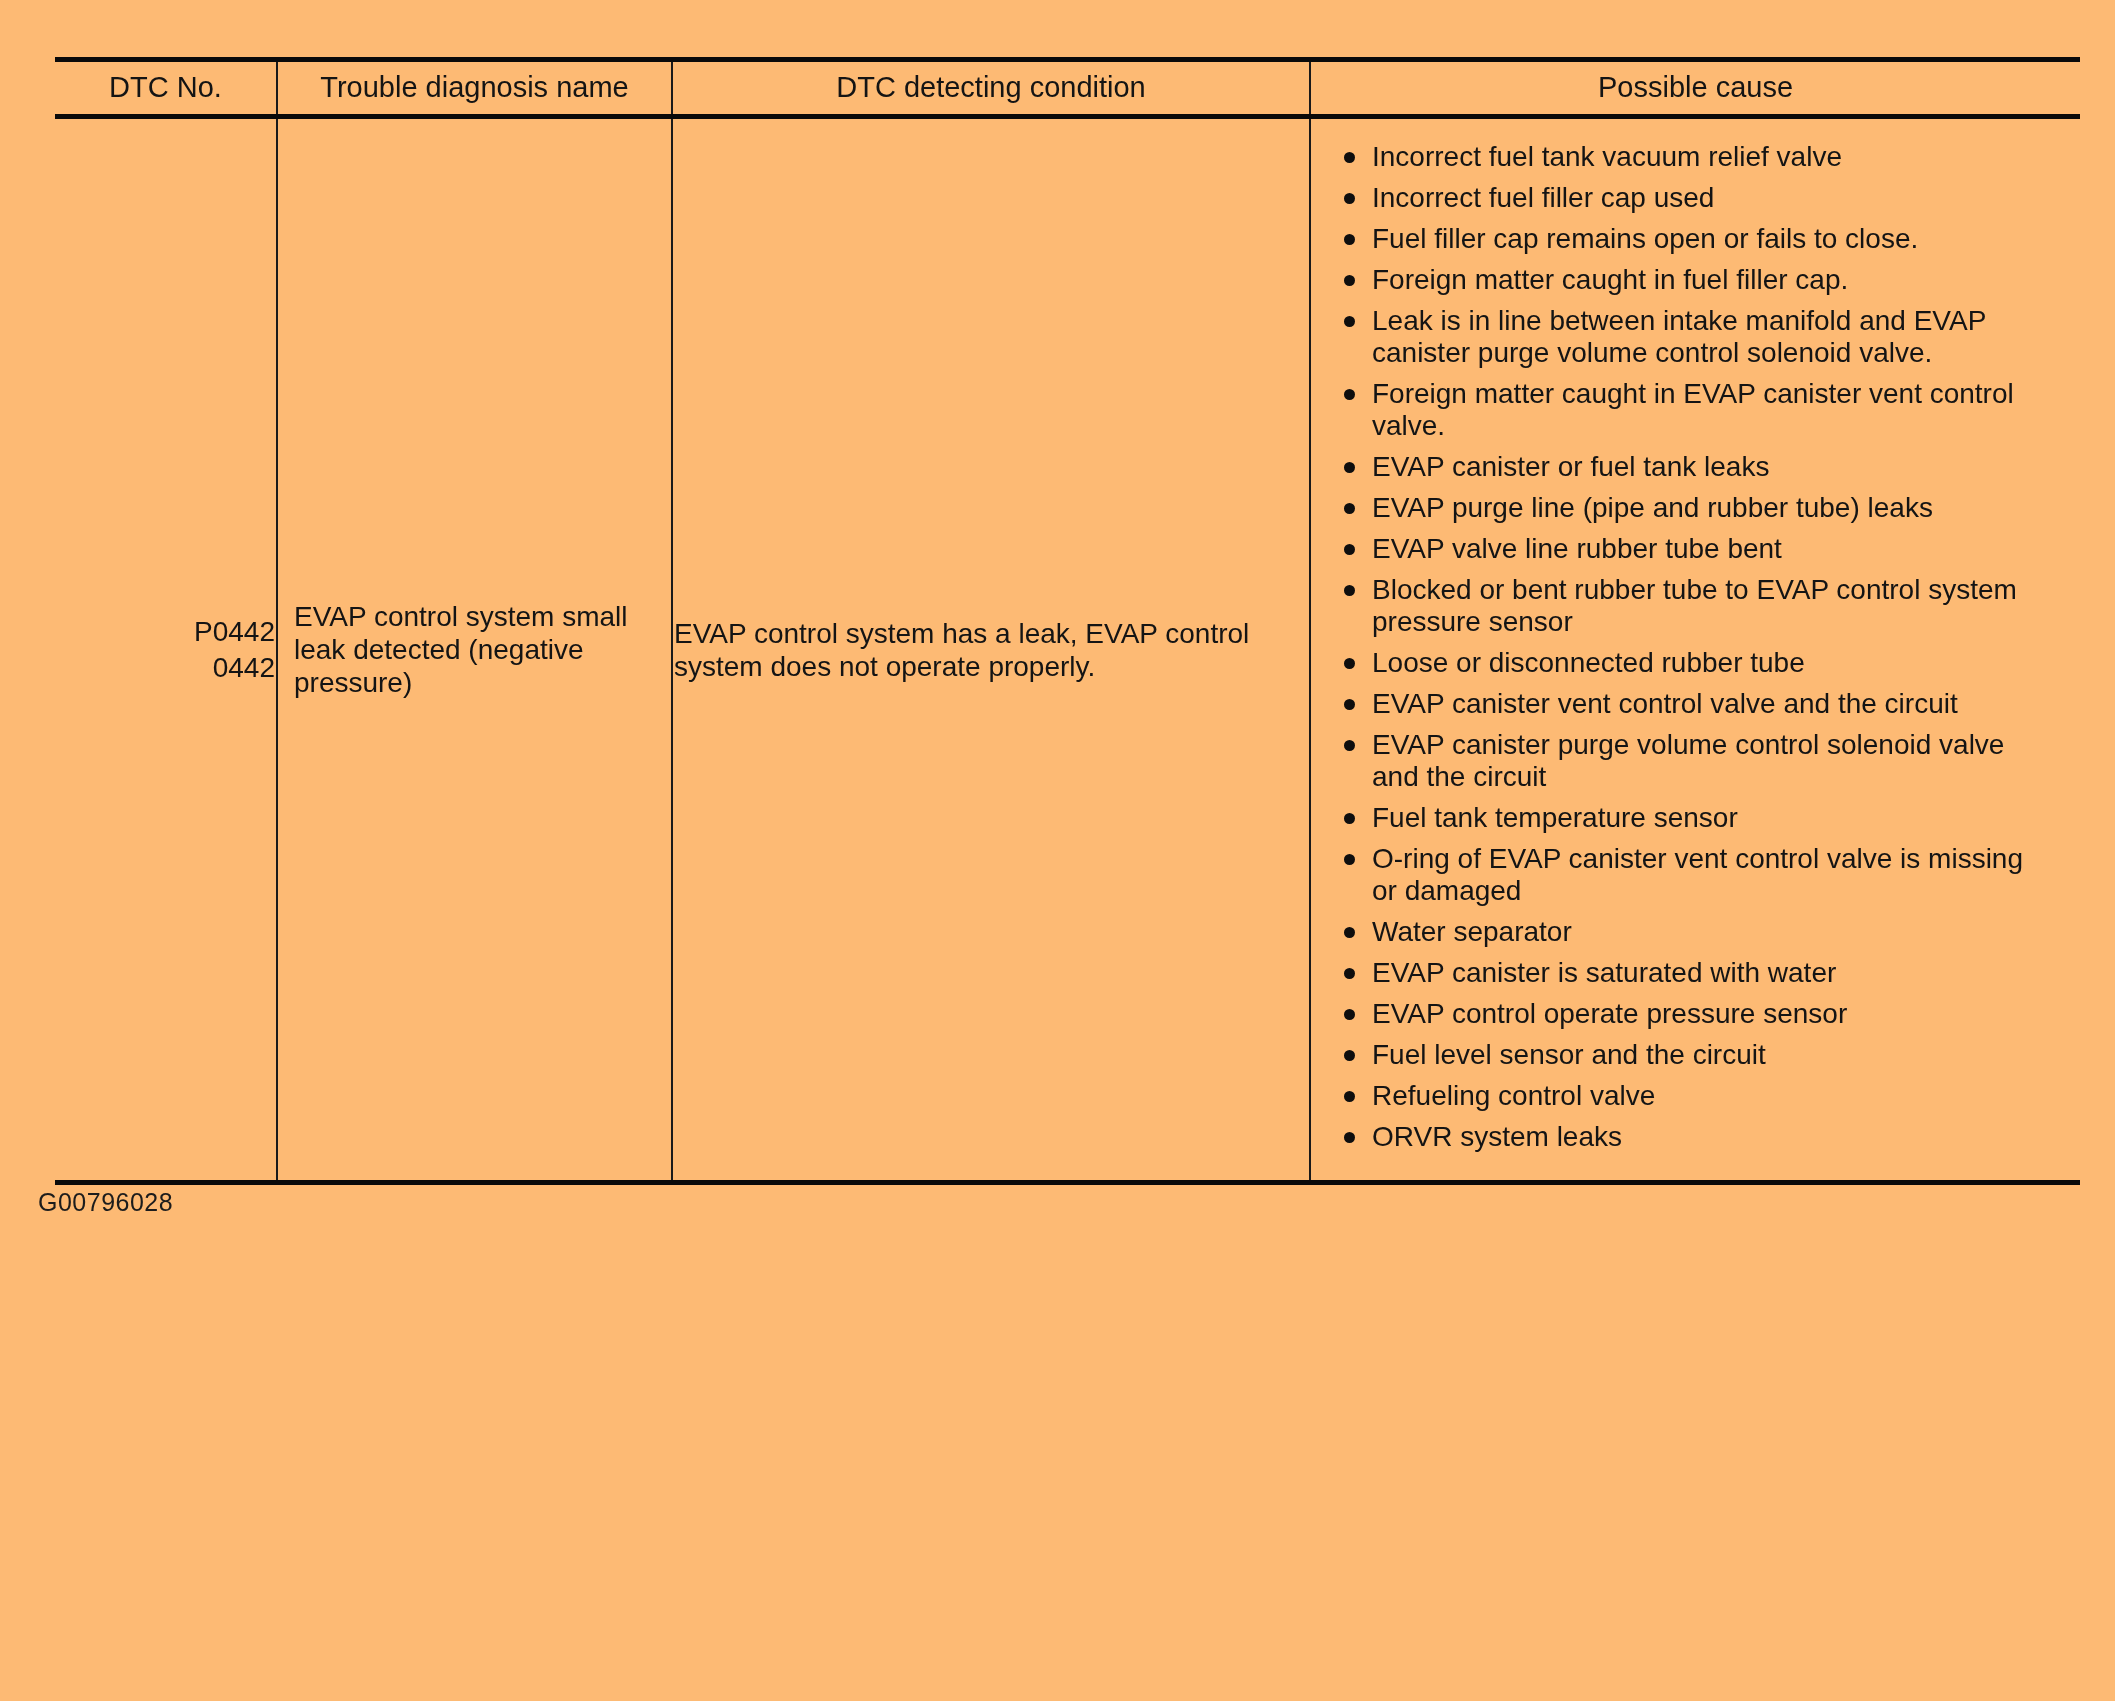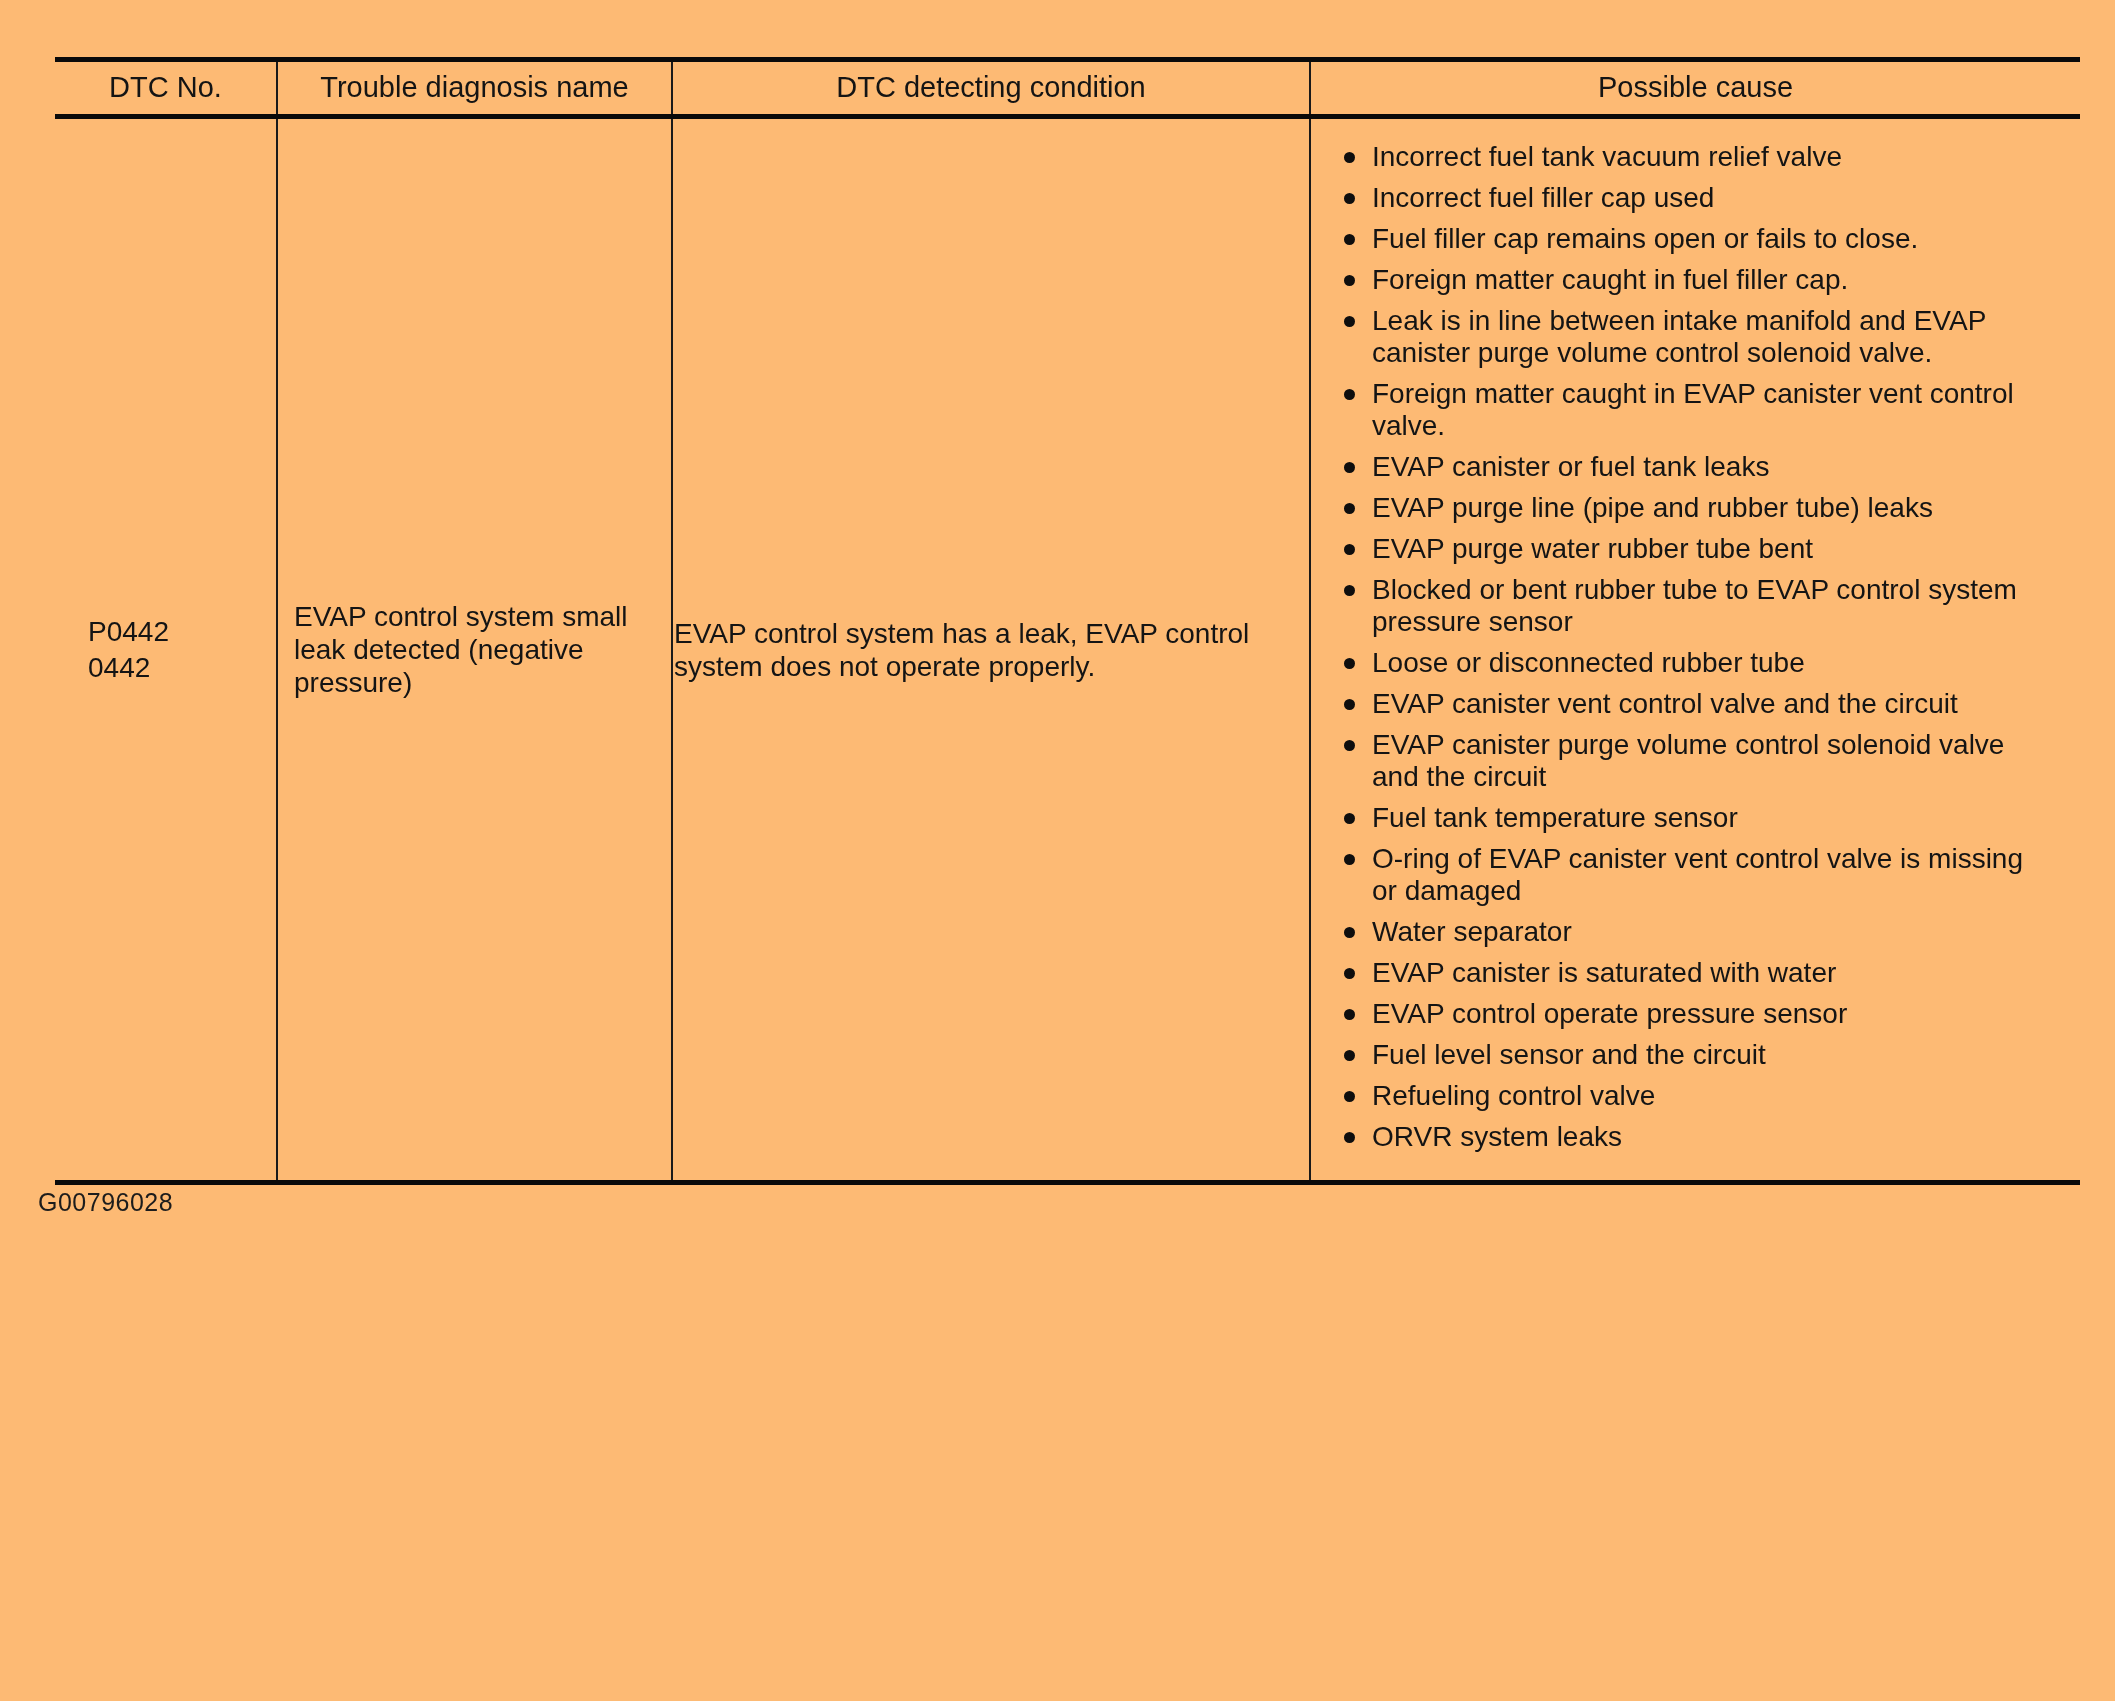--- a/index.html
+++ b/index.html
@@ -55,21 +55,21 @@
   tbody td {
     font-size: 28px;
     line-height: 33px;
     color: #141414;
     vertical-align: middle;
   }
   td.cell-dtc {
     padding-left: 33px;
     vertical-align: middle;
   }
-  td.cell-dtc .dtc-line { line-height: 36px; }
+  td.cell-dtc .dtc-line { line-height: 36px; text-align: right; }
   td.cell-diag {
     padding-left: 16px;
     padding-right: 30px;
     vertical-align: middle;
   }
   td.cell-cond {
     padding-right: 26px;
     vertical-align: middle;
     margin-left: 38px;
   }
@@ -139,21 +139,21 @@
         <td class="cell-cause">
           <ul class="cause-list" id="causes-list">
               <li>Incorrect fuel tank vacuum relief valve</li>
               <li>Incorrect fuel filler cap used</li>
               <li>Fuel filler cap remains open or fails to close.</li>
               <li>Foreign matter caught in fuel filler cap.</li>
               <li>Leak is in line between intake manifold and EVAP canister purge volume control solenoid valve.</li>
               <li>Foreign matter caught in EVAP canister vent control valve.</li>
               <li>EVAP canister or fuel tank leaks</li>
               <li>EVAP purge line (pipe and rubber tube) leaks</li>
-              <li>EVAP purge water rubber tube bent</li>
+              <li>EVAP valve line rubber tube bent</li>
               <li>Blocked or bent rubber tube to EVAP control system pressure sensor</li>
               <li>Loose or disconnected rubber tube</li>
               <li>EVAP canister vent control valve and the circuit</li>
               <li>EVAP canister purge volume control solenoid valve and the circuit</li>
               <li>Fuel tank temperature sensor</li>
               <li>O-ring of EVAP canister vent control valve is missing or damaged</li>
               <li>Water separator</li>
               <li>EVAP canister is saturated with water</li>
               <li>EVAP control operate pressure sensor</li>
               <li>Fuel level sensor and the circuit</li>

